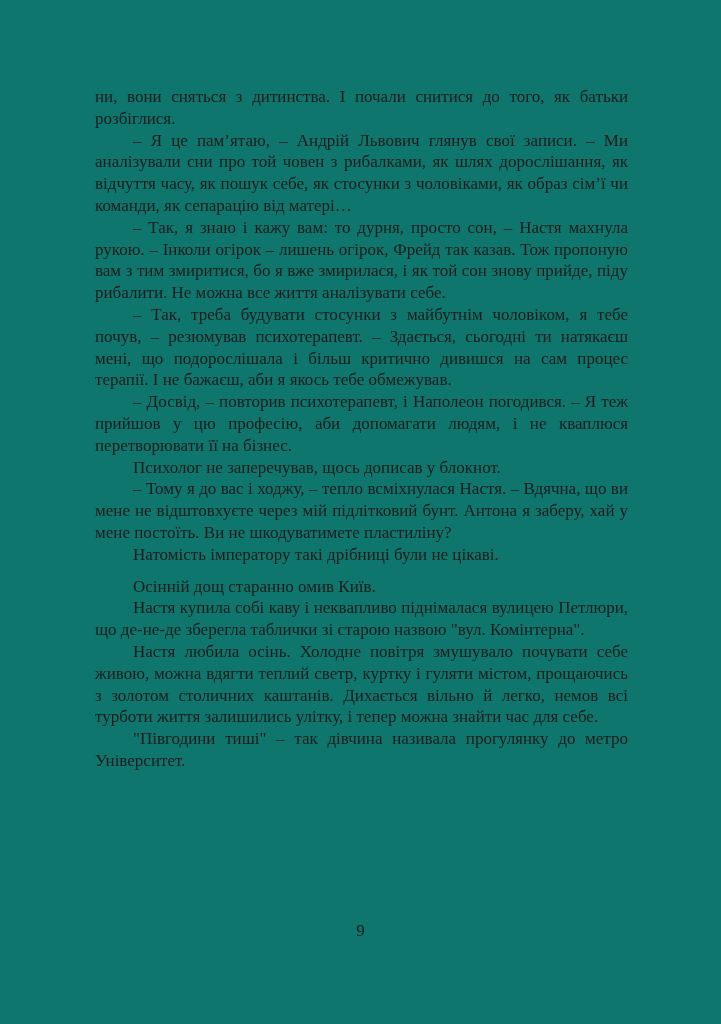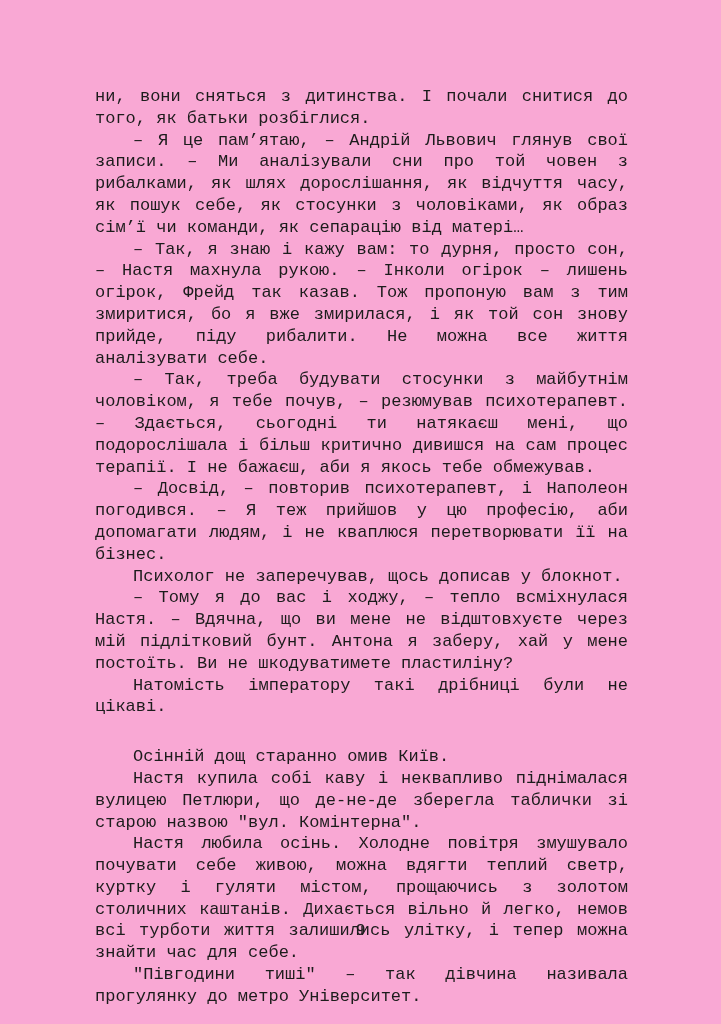--- a/index.html
+++ b/index.html
@@ -11,43 +11,42 @@
     width: 721px;
     height: 1024px;
     position: relative;
     font-family: "Liberation Serif", "DejaVu Serif", serif;
     color: #1c1c1c;
     overflow: hidden;
   }
   .page {
     position: absolute;
     inset: 0;
-    background: #f9a8d4;
-    font-family: Liberation Mono, monospace;
+    background: #0f766e;
   }
   .text-block {
     position: absolute;
     left: 95px;
     top: 86px;
     width: 533px;
     font-size: 17px;
     line-height: 21.8px;
     text-align: justify;
     letter-spacing: 0;
   }
   .para {
     margin: 0;
     padding: 0;
     text-indent: 38px;
   }
   .para.no-indent {
     text-indent: 0;
   }
   .para.space-before {
-    margin-top: 28px;
+    margin-top: 10px;
   }
   .page-number {
     position: absolute;
     top: 920px;
     left: 0;
     width: 100%;
     text-align: center;
     font-size: 17px;
     line-height: 21.8px;
     color: #1c1c1c;

